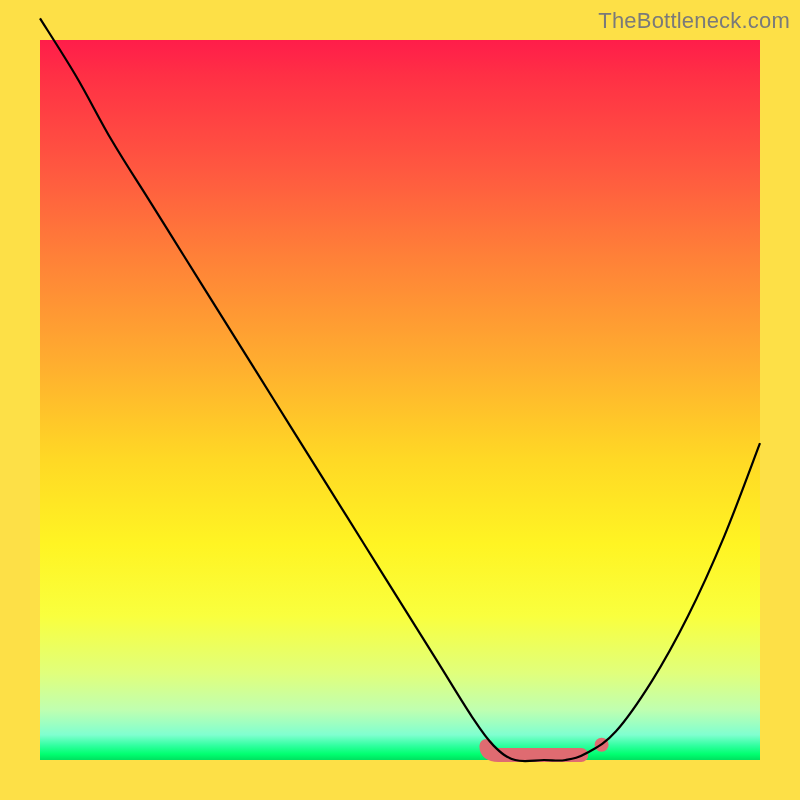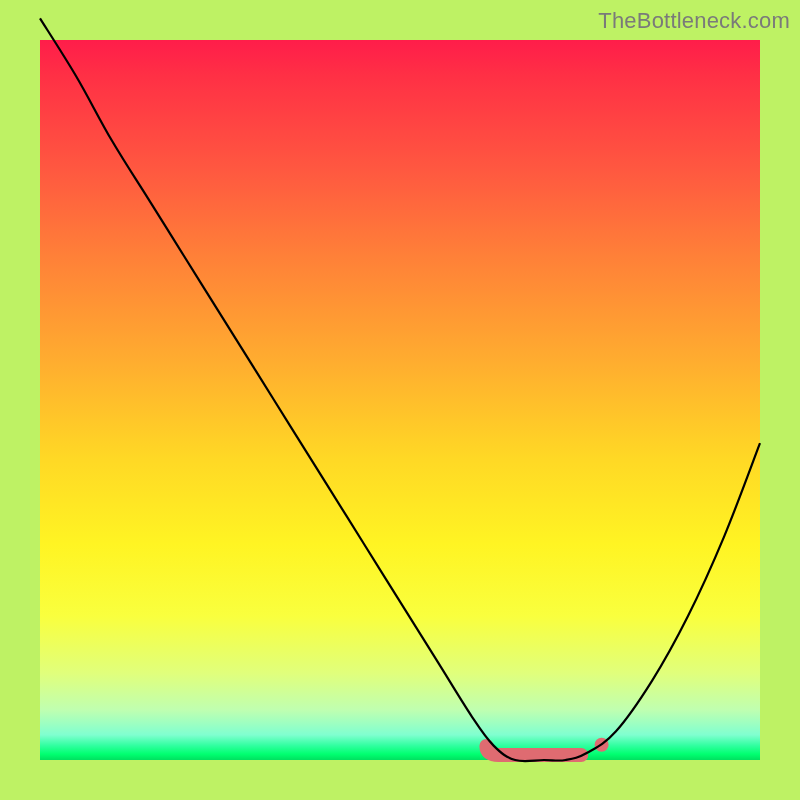--- a/index.html
+++ b/index.html
@@ -10,21 +10,21 @@
     background: #000;
     font-family: Arial, Helvetica, sans-serif;
     overflow: hidden;
   }
   .frame {
     position: absolute;
     top: 0;
     left: 0;
     width: 800px;
     height: 800px;
-    background: #bef264;
+    background: #fde047;
   }
   .plot-area {
     position: absolute;
     top: 40px;
     left: 40px;
     width: 720px;
     height: 720px;
     background: linear-gradient(to bottom,
       #ff1d4a 0%,
       #ff3045 5%,

